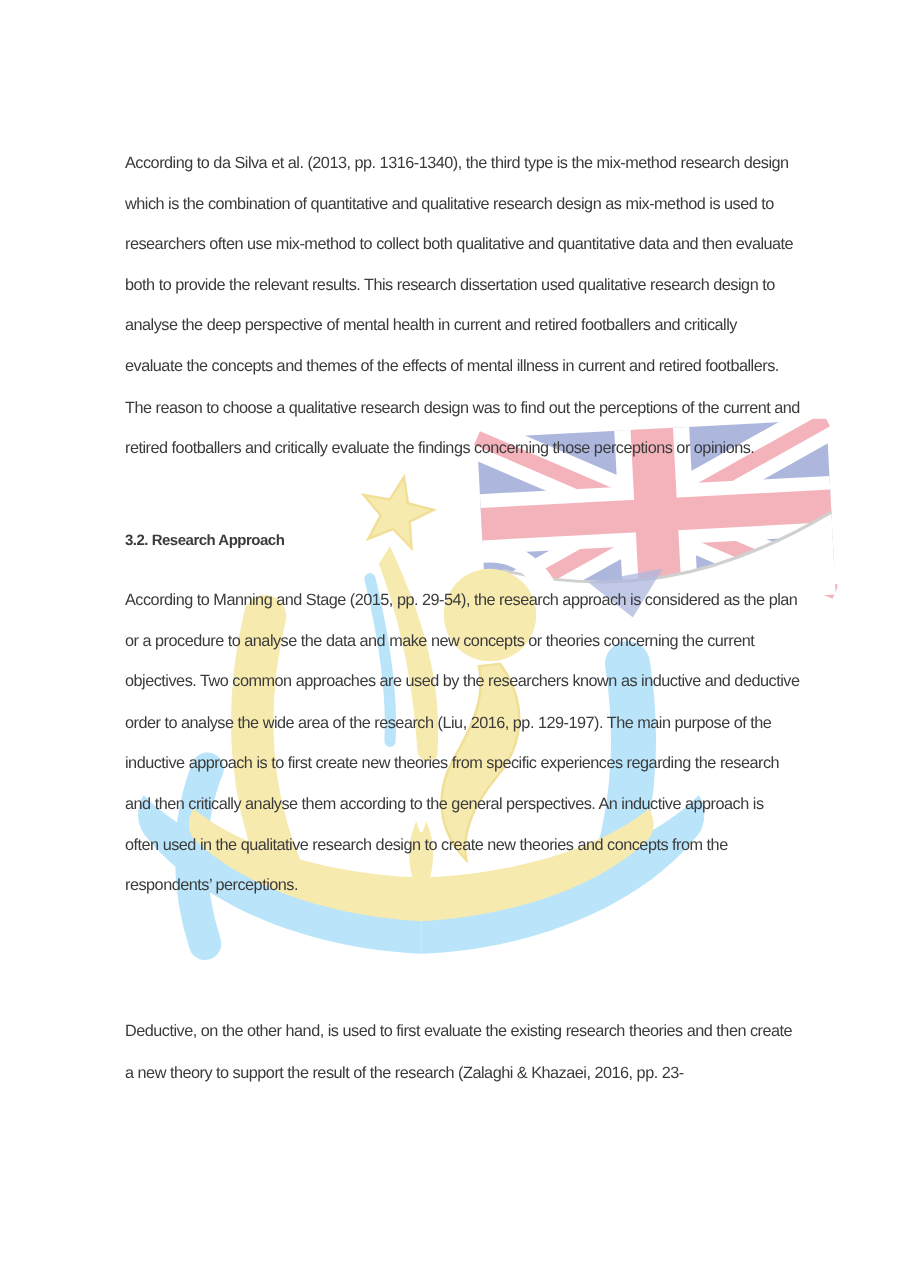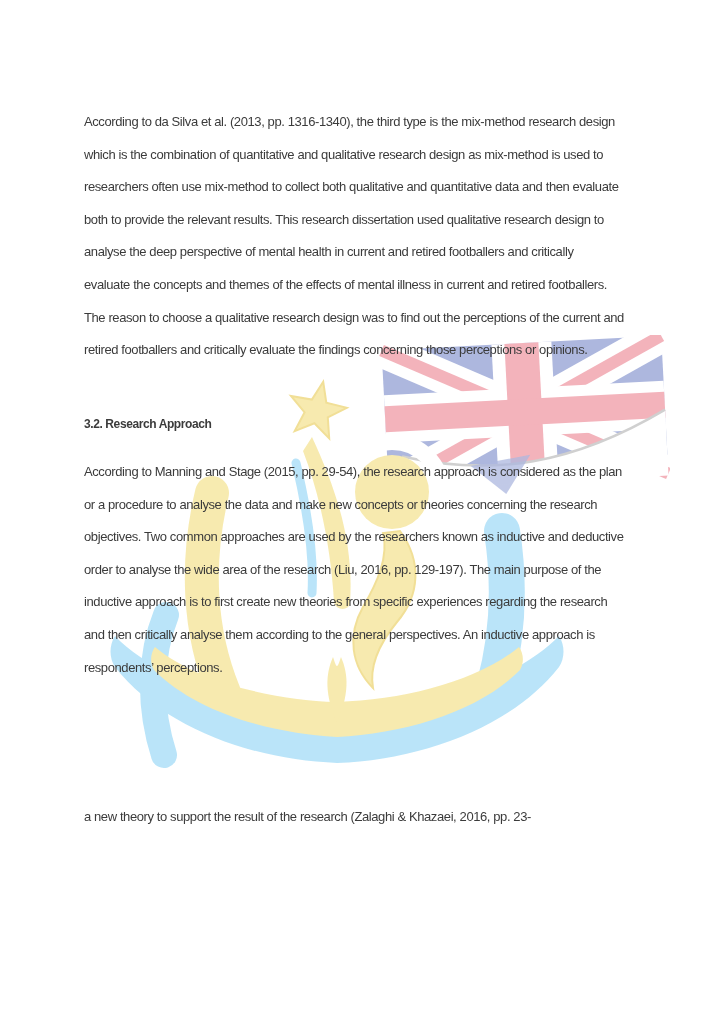--- a/index.html
+++ b/index.html
@@ -30,25 +30,26 @@
   .wm-blue-s   { stroke: #AEE0F8; fill: none; stroke-linecap: round; }
   .wm-yellow-s { stroke: #F6E7A2; fill: none; stroke-linecap: round; }
   .wm-pink-s   { stroke: #F2A6B0; fill: none; }
   .wm-white-s  { stroke: #FFFFFF; fill: none; }
   .wm-fblue    { fill: #9FABD9; }
   .wm-fwhite   { fill: #FFFFFF; }
   .wm-grey-s   { stroke: #C8C8C8; fill: none; }
 
   .textblock {
     position: absolute;
-    left: 84px;
+    left: 100px;
     width: 620px;
     color: #3b3b3b;
     font-size: 13px;
     letter-spacing: -0.4px;
+    margin-top: 8px;
   }
   .para .line {
     line-height: 32.6px;
     white-space: nowrap;
   }
   .heading {
     font-weight: bold;
     font-size: 12px;
     line-height: 32.6px;
     white-space: nowrap;
@@ -115,25 +116,27 @@
       <div class="line">analyse the deep perspective of mental health in current and retired footballers and critically</div>
       <div class="line">evaluate the concepts and themes of the effects of mental illness in current and retired footballers.</div>
       <div class="line">The reason to choose a qualitative research design was to find out the perceptions of the current and</div>
       <div class="line">retired footballers and critically evaluate the findings concerning those perceptions or opinions.</div>
     </div>
 
   <div id="sec-heading" class="textblock heading">3.2. Research Approach</div>
 
   <div id="para-2" class="textblock para">
       <div class="line">According to Manning and Stage (2015, pp. 29-54), the research approach is considered as the plan</div>
-      <div class="line">or a procedure to analyse the data and make new concepts or theories concerning the research</div>
+      <div class="line">or a procedure to analyse the data and make new concepts or theories concerning the current</div>
       <div class="line">objectives. Two common approaches are used by the researchers known as inductive and deductive</div>
       <div class="line">order to analyse the wide area of the research (Liu, 2016, pp. 129-197). The main purpose of the</div>
       <div class="line">inductive approach is to first create new theories from specific experiences regarding the research</div>
       <div class="line">and then critically analyse them according to the general perspectives. An inductive approach is</div>
+      <div class="line">often used in the qualitative research design to create new theories and concepts from the</div>
       <div class="line">respondents’ perceptions.</div>
     </div>
 
   <div id="para-3" class="textblock para">
+      <div class="line">Deductive, on the other hand, is used to first evaluate the existing research theories and then create</div>
       <div class="line">a new theory to support the result of the research (Zalaghi &amp; Khazaei, 2016, pp. 23-</div>
     </div>
 
 </div>
 
 </body></html>

